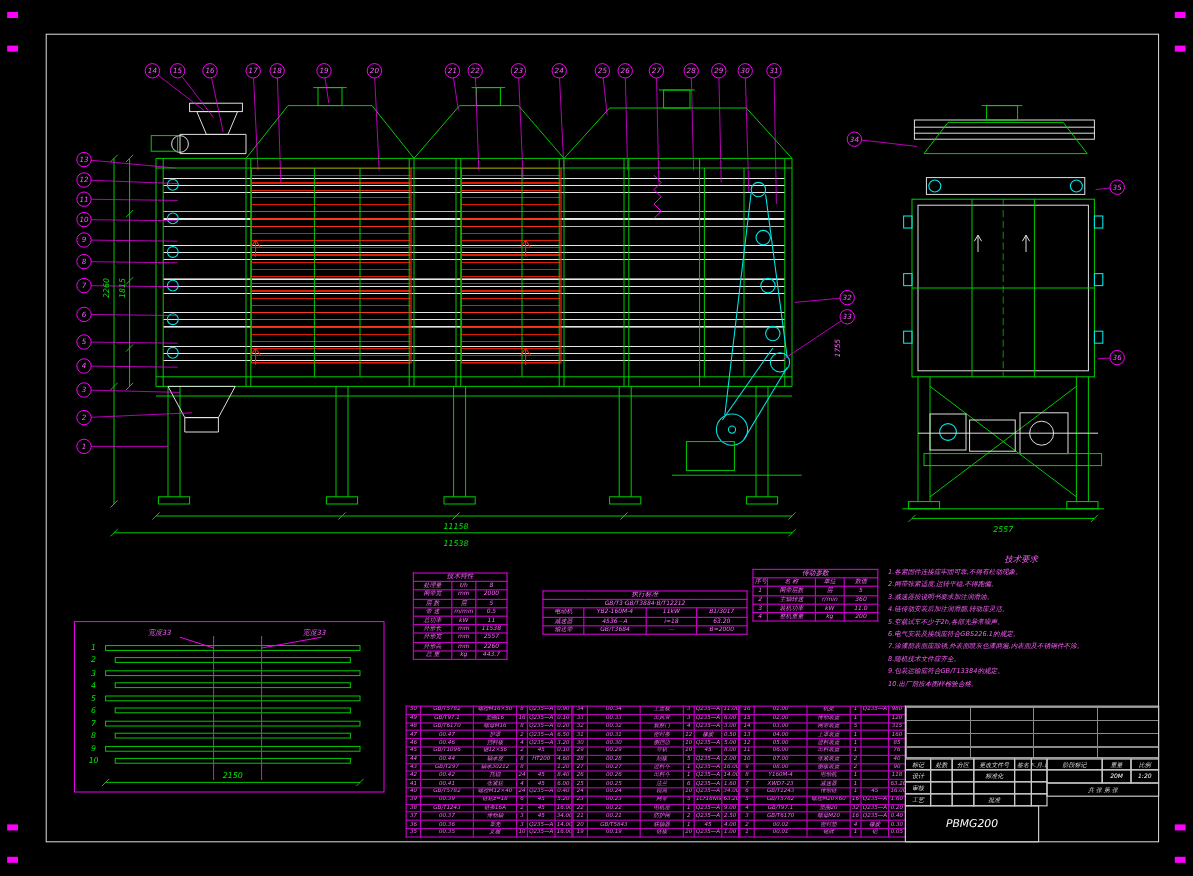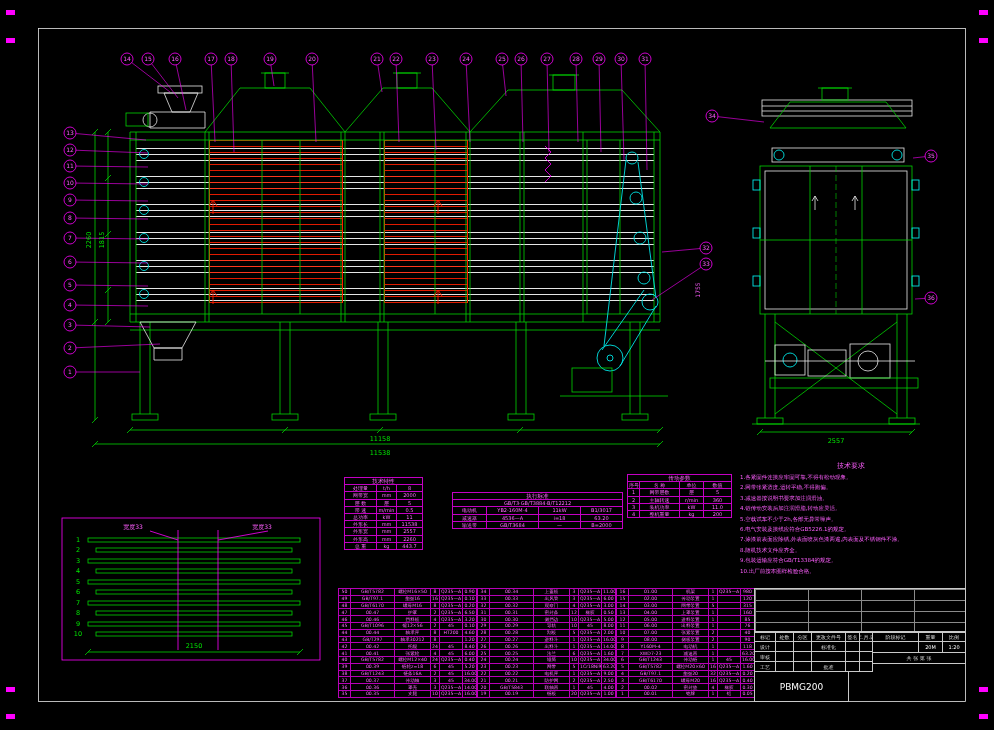--- a/index.html
+++ b/index.html
@@ -1,17 +1,17 @@
 <!DOCTYPE html>
 <html><head>
 <meta charset="utf-8">
 <style>
   html,body{margin:0;padding:0;background:#000;}
   #stage{position:relative;width:994px;height:730px;background:#000;overflow:hidden;
-         font-family:"DejaVu Sans",sans-serif;}
+         font-family:"DejaVu Sans",sans-serif;font-style:italic;}
   svg{position:absolute;left:0;top:0;}
   
   .w{stroke:#e8e8e8;stroke-width:.8;fill:none}
   .g{stroke:#00d300;stroke-width:.8;fill:none}
   .gd{stroke:#00d300;stroke-width:.6;fill:none;stroke-dasharray:6 3}
   .m{stroke:#ff00ff;stroke-width:.8;fill:none}
   .c{stroke:#00e5e5;stroke-width:.9;fill:none}
   .r{stroke:#ff1e00;stroke-width:.9;fill:none}
   .mk{fill:#ff00ff;stroke:none}
   .lm{stroke:#ff00ff;stroke-width:.6;fill:none}
@@ -922,21 +922,21 @@
     <div class="tb-cell" style="left:91px;top:63px;width:15px;height:11px"></div>
     <div class="tb-cell" style="left:105px;top:63px;width:14px;height:11px"></div>
 
     <div class="tb-cell" style="left:0;top:73px;width:22px;height:11px">工艺</div>
     <div class="tb-cell" style="left:21px;top:73px;width:19px;height:11px"></div>
     <div class="tb-cell" style="left:39px;top:73px;width:19px;height:11px"></div>
     <div class="tb-cell" style="left:57px;top:73px;width:35px;height:11px">批准</div>
     <div class="tb-cell" style="left:91px;top:73px;width:15px;height:11px"></div>
     <div class="tb-cell" style="left:105px;top:73px;width:14px;height:11px"></div>
 
-    <div class="tb-cell tb-big" style="left:0;top:83px;width:95px;height:31px;font-size:9px">PBMG200</div>
+    <div class="tb-cell tb-big" style="left:0;top:83px;width:112px;height:31px;font-size:9px">PBMG200</div>
 
     <div class="tb-cell" style="left:118px;top:44px;width:47px;height:10px">阶段标记</div>
     <div class="tb-cell" style="left:164px;top:44px;width:25px;height:10px">重量</div>
     <div class="tb-cell" style="left:188px;top:44px;width:24px;height:10px">比例</div>
     <div class="tb-cell" style="left:118px;top:53px;width:47px;height:12px"></div>
     <div class="tb-cell tb-big" style="left:164px;top:53px;width:25px;height:12px">20M</div>
     <div class="tb-cell tb-big" style="left:188px;top:53px;width:24px;height:12px">1:20</div>
     <div class="tb-cell" style="left:118px;top:64px;width:94px;height:12px">共 张 第 张</div>
   </div>
 </div>

